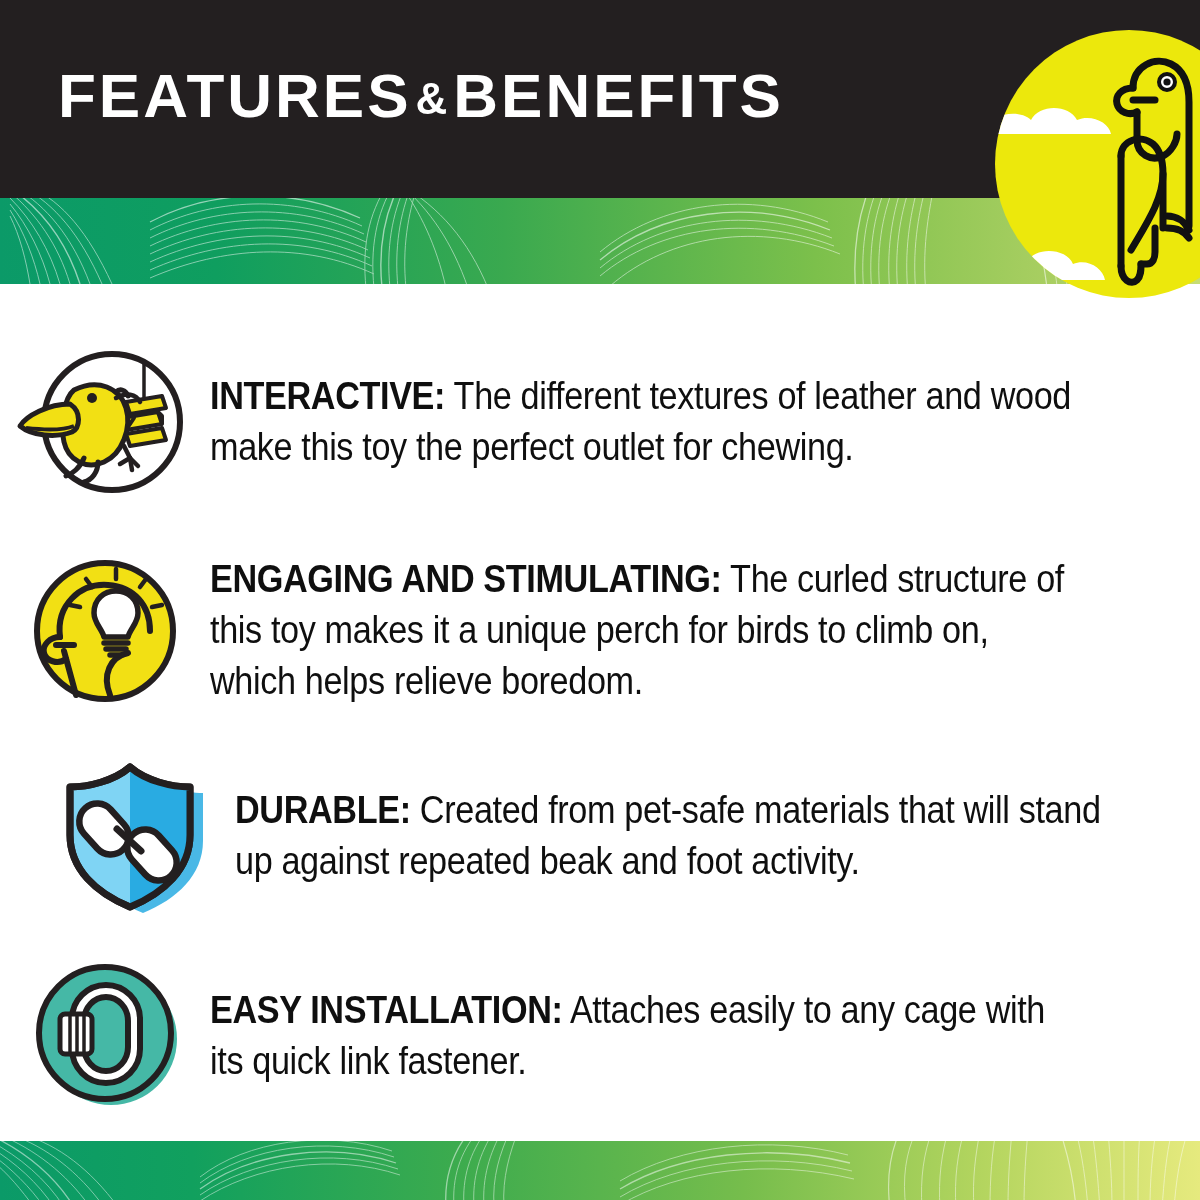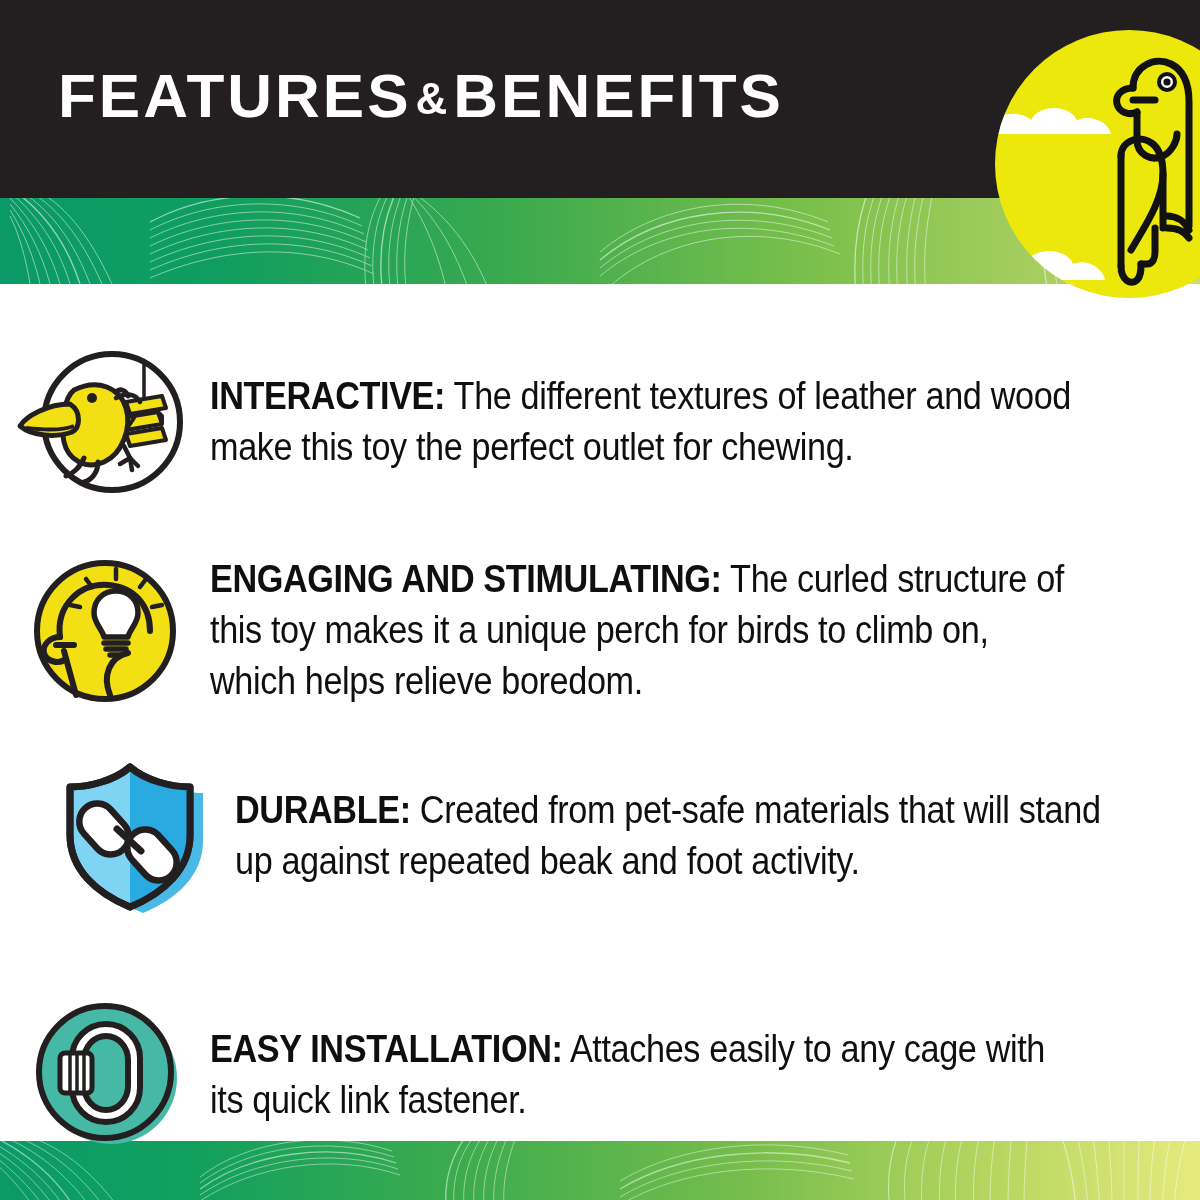--- a/index.html
+++ b/index.html
@@ -116,21 +116,21 @@
     transform-origin: left top;
     width: 111%;
   }
   .feature-text b {
     font-weight: bold;
   }
 
   #row-0 { top: 38px; }
   #row-1 { top: 248px; }
   #row-2 { top: 455px; padding-left: 25px; }
-  #row-3 { top: 655px; margin-top: 39px; }
+  #row-3 { top: 655px; }
 
   #row-0 .feature-icon { padding-top: 8px; }
   #row-1 .feature-icon { padding-top: 5px; }
   #row-2 .feature-icon { padding-top: 2px; }
   #row-3 .feature-icon { padding-top: 2px; }
 </style>
 </head>
 <body>
 
 <div id="page">

